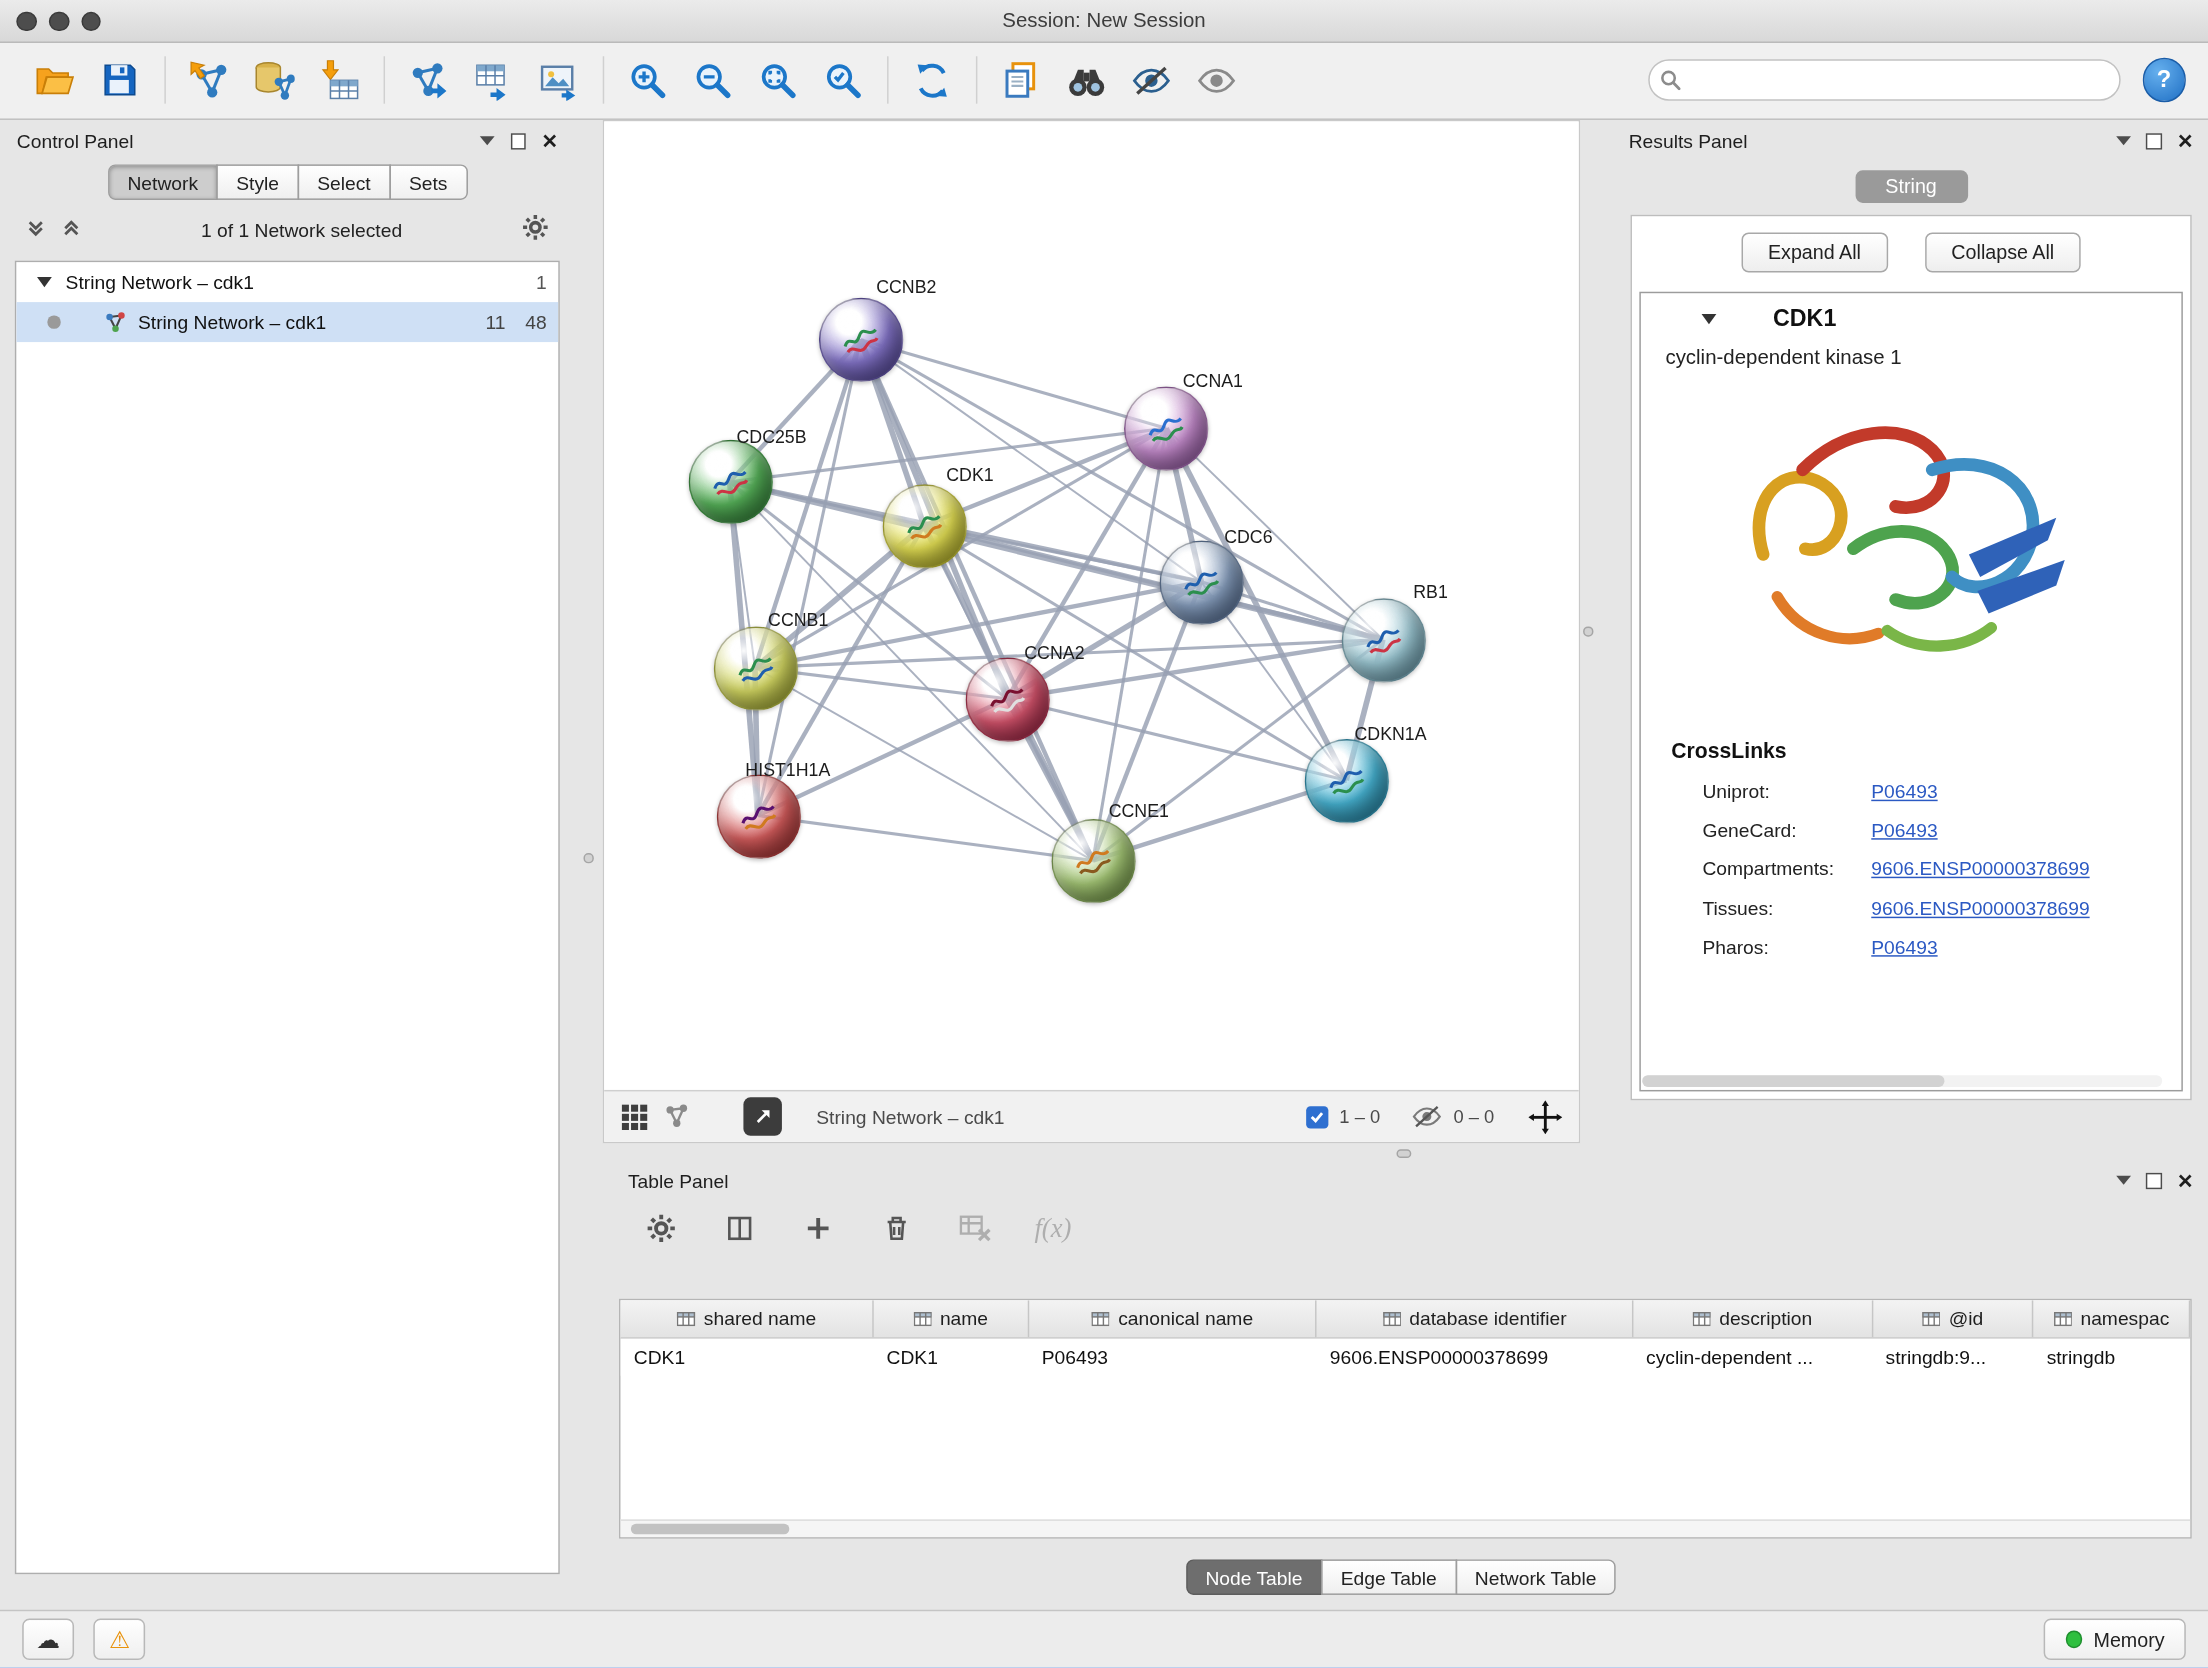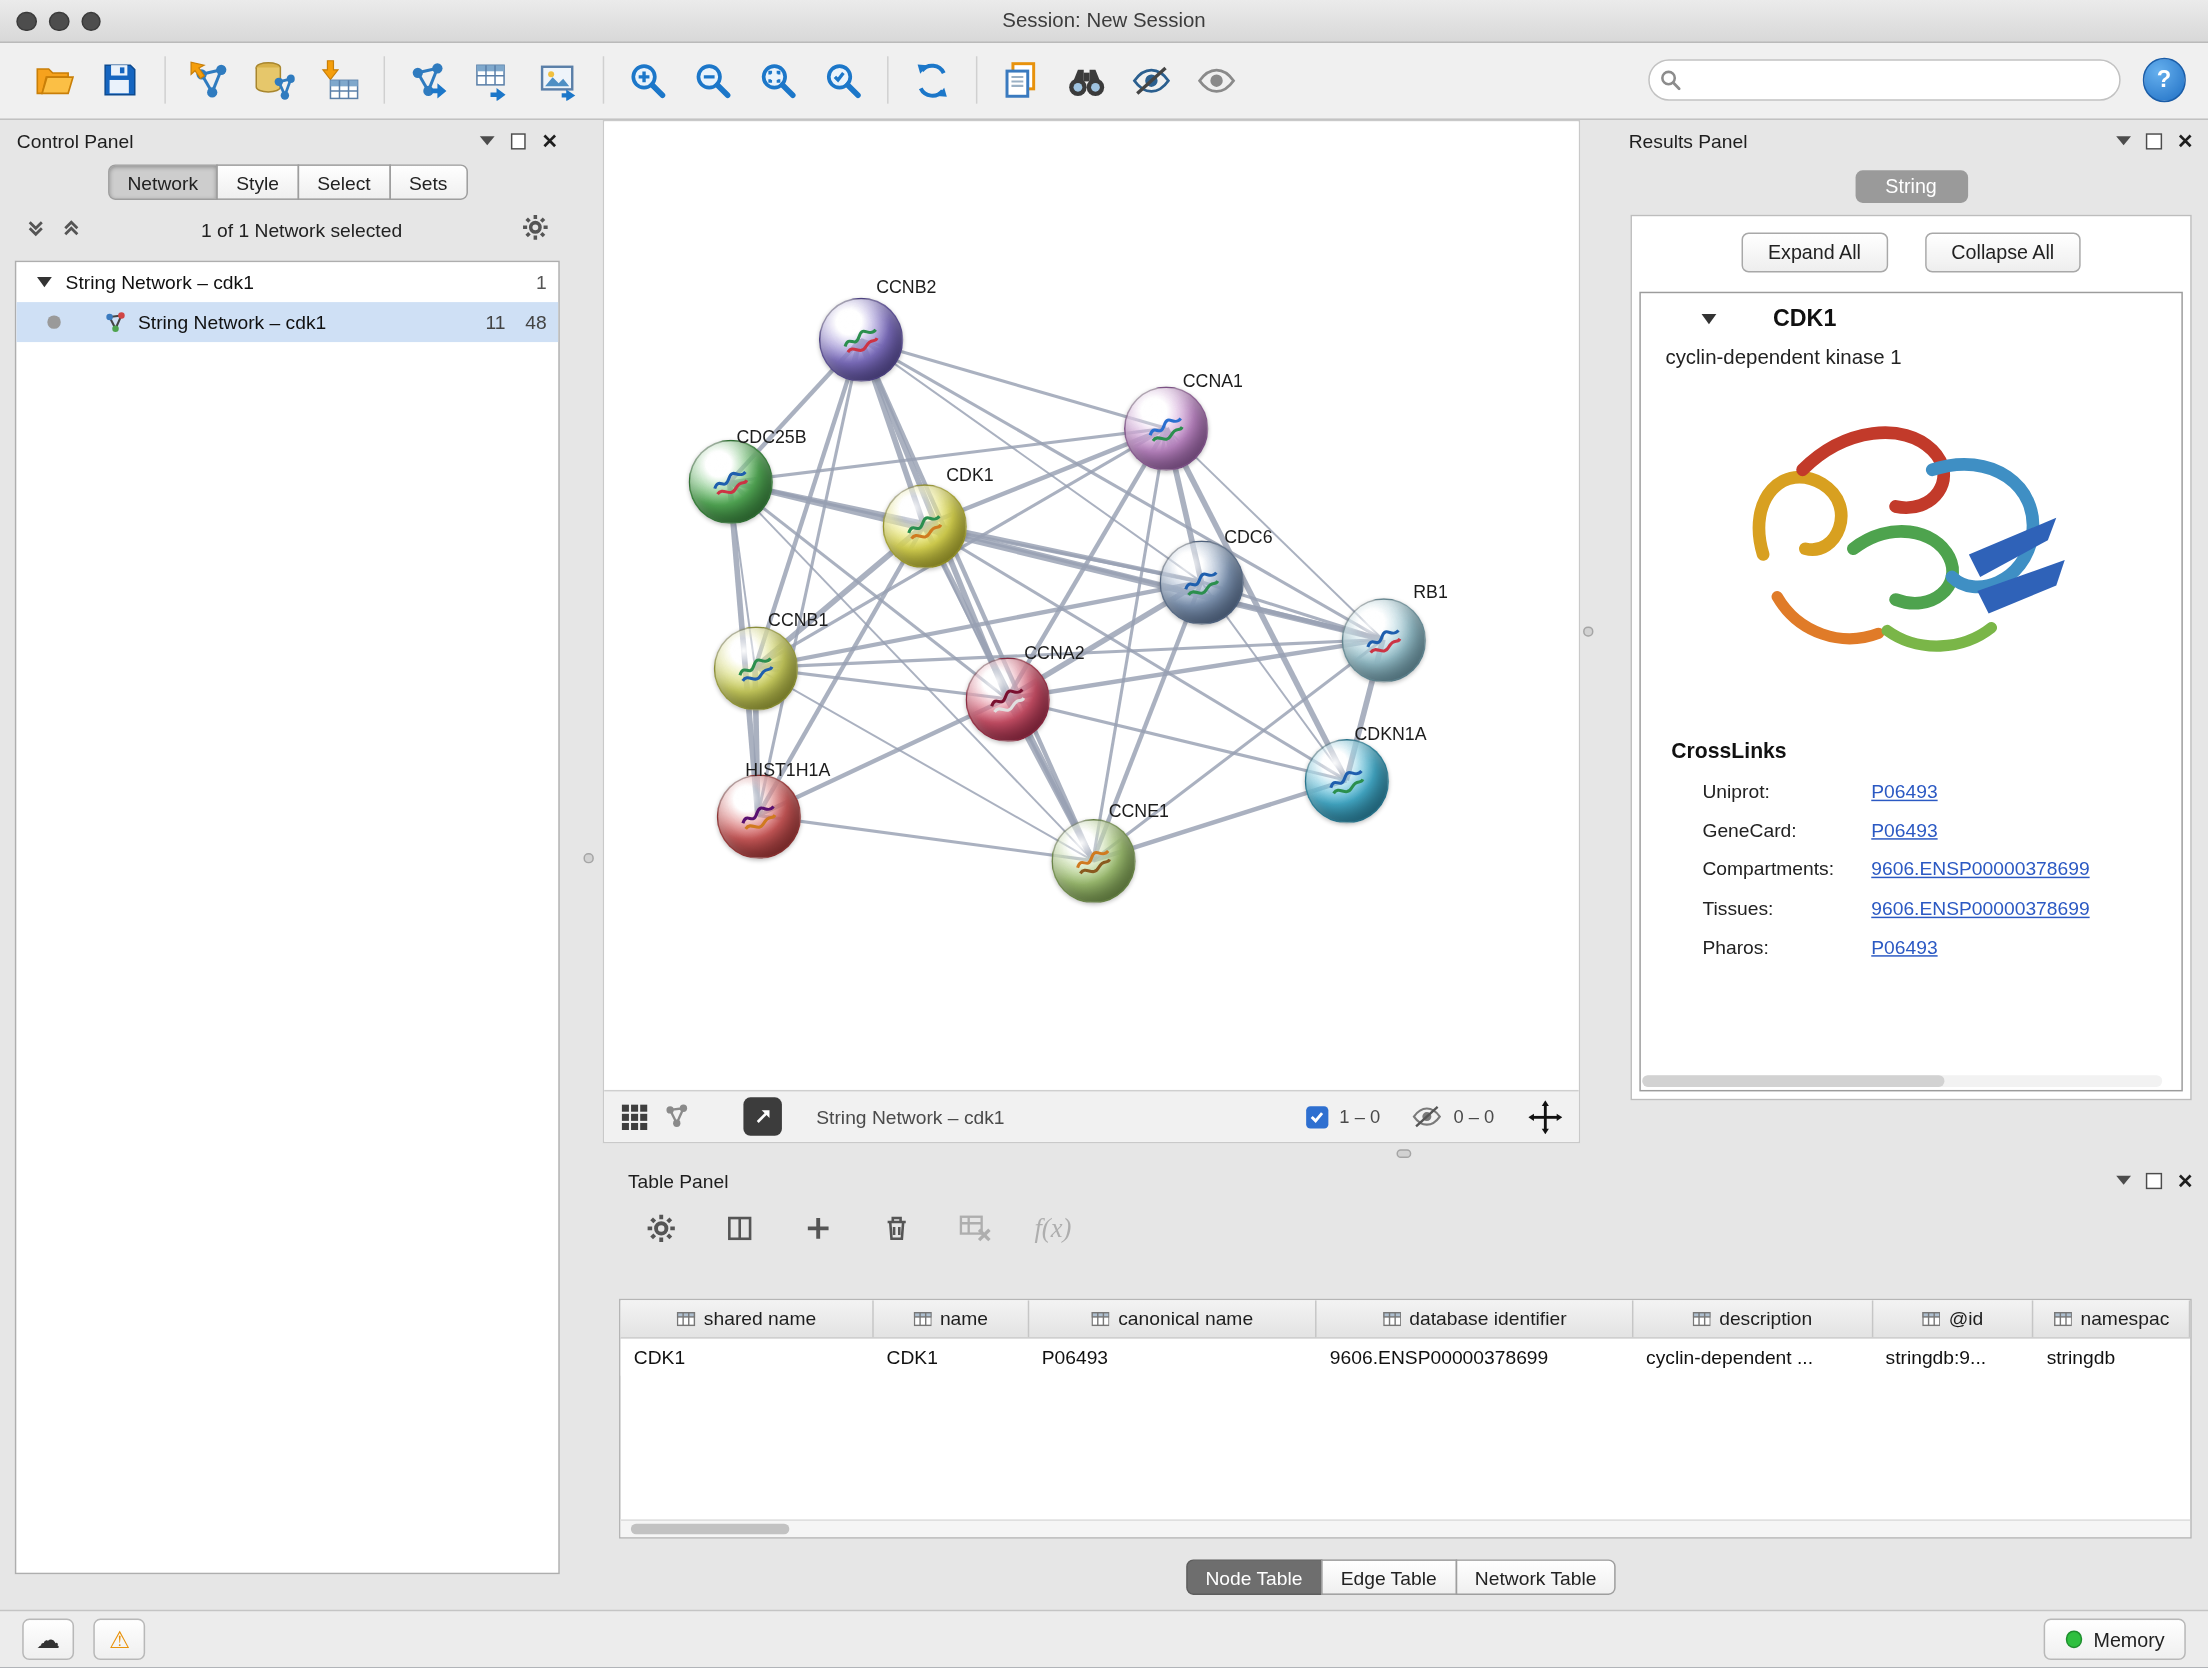--- a/index.html
+++ b/index.html
@@ -1,16 +1,16 @@
 <!DOCTYPE html>
 <html style="font-size:15px"><head>
 <meta charset="utf-8">
 <style>
   html,body{margin:0;padding:0;background:#e4e4e4;overflow:hidden;}
-  #stage{width:2208px;height:1668px;overflow:hidden;background:#0f172a;position:relative;}
+  #stage{width:2208px;height:1668px;overflow:hidden;background:#3b82f6;position:relative;}
   #app{width:1491px;height:1126px;transform:scale(1.4809);transform-origin:0 0;position:relative;
        font-family:"Liberation Sans",sans-serif;font-size:12.4px;color:#2b2b2b;background:#e6e6e6;}
   #app *{box-sizing:border-box;}
 
   
   .titlebar{position:absolute;left:0;top:0;width:100%;height:28.5px;background:linear-gradient(#ebebeb,#d8d8d8);
             border-bottom:1px solid #b5b5b5;}
   .traffic{position:absolute;left:11.4px;top:7.6px;display:flex;gap:8.6px;}
   .light{width:13.3px;height:13.3px;border-radius:50%;background:#4d4d4d;border:1px solid #3a3a3a;}
   .win-title{position:absolute;left:0;right:0;top:5.7px;text-align:center;font-size:13.8px;color:#3c3c3c;}

